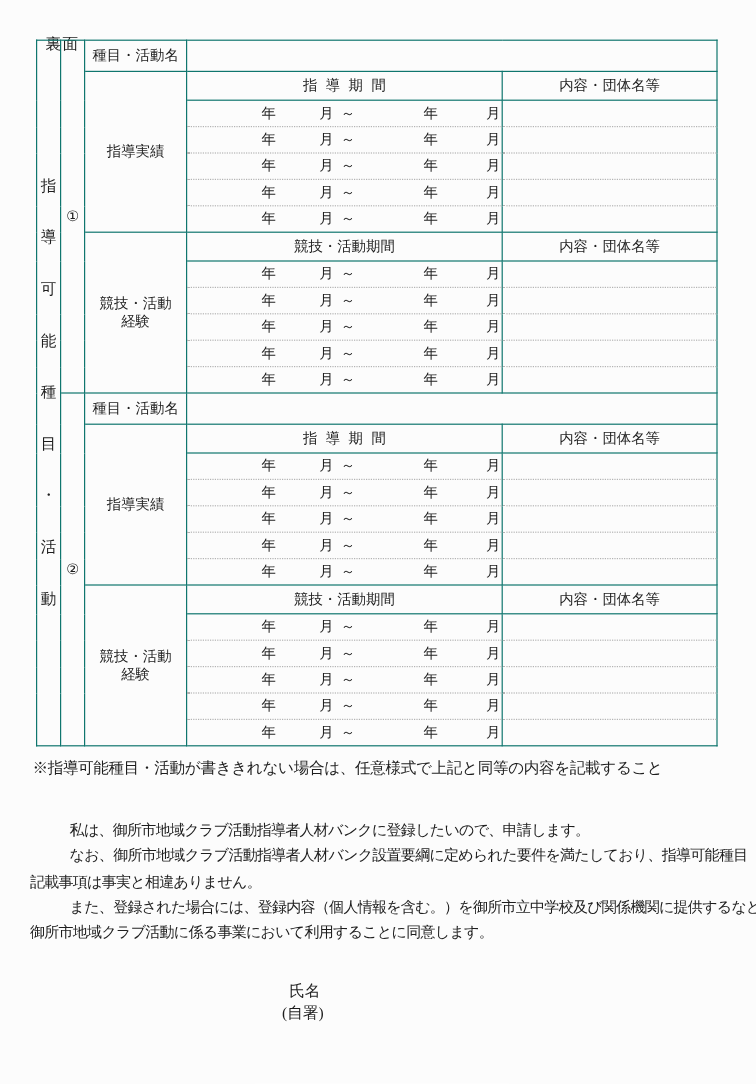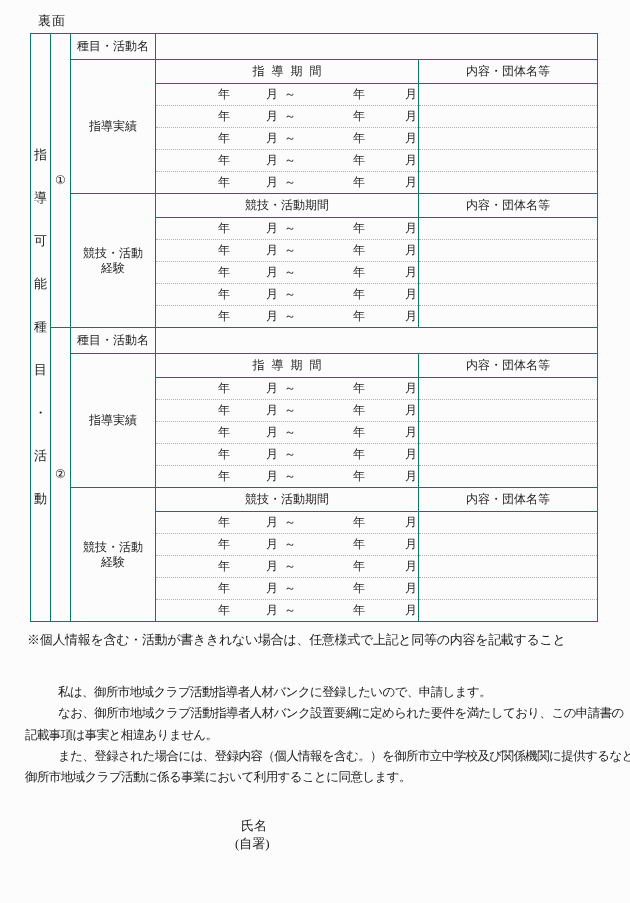--- a/index.html
+++ b/index.html
@@ -7,21 +7,21 @@
     position: relative;
     width: 630px;
     height: 903px;
     background: #fcfcfc;
     font-family: "Liberation Serif", "DejaVu Serif", serif;
     color: #1d1d1d;
     overflow: hidden;
   }
   .back-label {
     position: absolute;
-    left: 38px; top: 12px;
+    left: 38px; top: 28px;
     font-size: 13px;
     letter-spacing: 1px;
   }
   table.main {
     position: absolute;
     left: 30px; top: 33px;
     width: 567px;
     border-collapse: collapse;
     table-layout: fixed;
     border: 1.5px solid #3a3a3a;
@@ -411,25 +411,25 @@
           <span class="p3">～</span>
           <span class="p4">年</span>
           <span class="p5">月</span>
         </div>
           </td>
         <td></td>
       </tr>
     </tbody>
   </table>
 
-  <div class="note">※個人情報を含む・活動が書ききれない場合は、任意様式で上記と同等の内容を記載すること</div>
+  <div class="note">※指導可能種目・活動が書ききれない場合は、任意様式で上記と同等の内容を記載すること</div>
 
   <div class="statement">
     <div class="line indent">私は、御所市地域クラブ活動指導者人材バンクに登録したいので、申請します。</div>
-    <div class="line indent">なお、御所市地域クラブ活動指導者人材バンク設置要綱に定められた要件を満たしており、この申請書の</div>
+    <div class="line indent">なお、御所市地域クラブ活動指導者人材バンク設置要綱に定められた要件を満たしており、指導可能種目</div>
     <div class="line">記載事項は事実と相違ありません。</div>
     <div class="line indent">また、登録された場合には、登録内容（個人情報を含む。）を御所市立中学校及び関係機関に提供するなど、</div>
     <div class="line">御所市地域クラブ活動に係る事業において利用することに同意します。</div>
   </div>
 
 
   <div class="sig-name">
     <div class="nm">氏名</div>
     <div>(自署)</div>
   </div>

